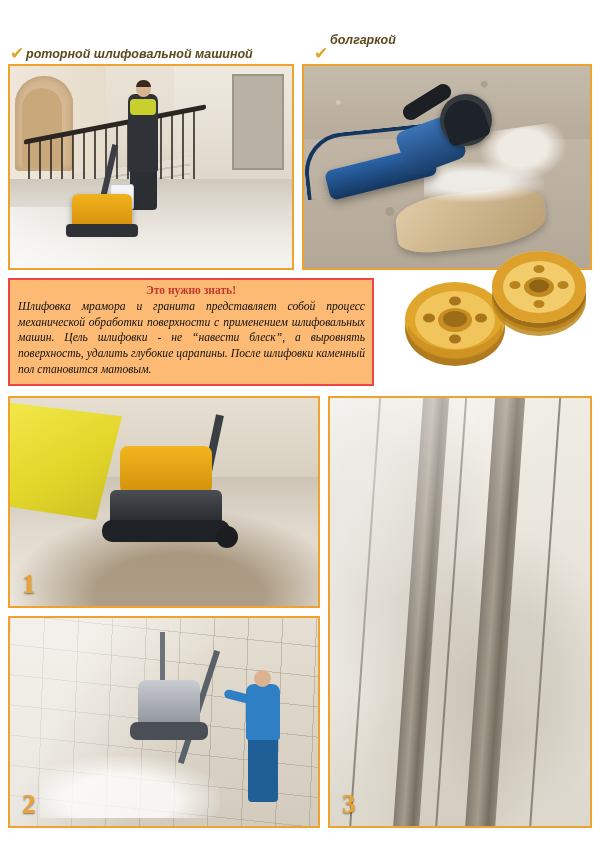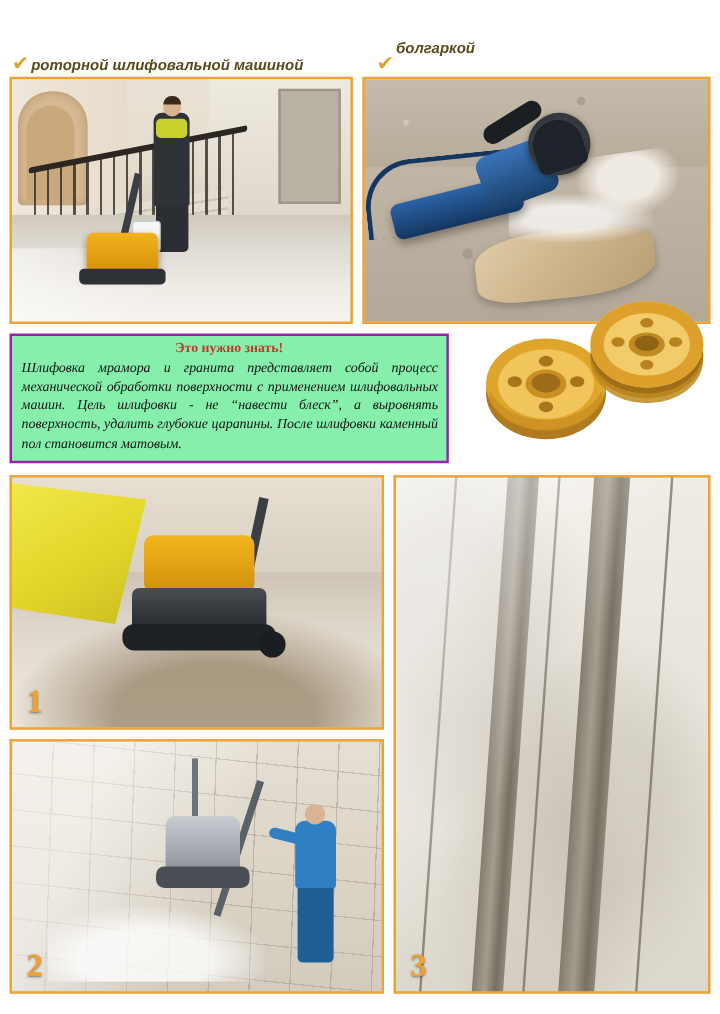--- a/index.html
+++ b/index.html
@@ -231,23 +231,23 @@
     background: radial-gradient(ellipse at 40% 50%, rgba(255,255,255,.75) 0 35%, rgba(255,255,255,0) 75%);
   }
 
   
   .infobox {
     position: absolute;
     left: 8px;
     top: 278px;
     width: 366px;
     height: 108px;
-    border: 2px solid #a21caf;
+    border: 2px solid #ef4444;
     box-sizing: border-box;
-    background: #86efac;
+    background: #fdba74;
   }
   .infobox-title {
     text-align: center;
     color: #c0392b;
     font-weight: bold;
     font-size: 11.5px;
     font-family: "Liberation Serif", serif;
     margin-top: 4px;
   }
   .infobox-text {

